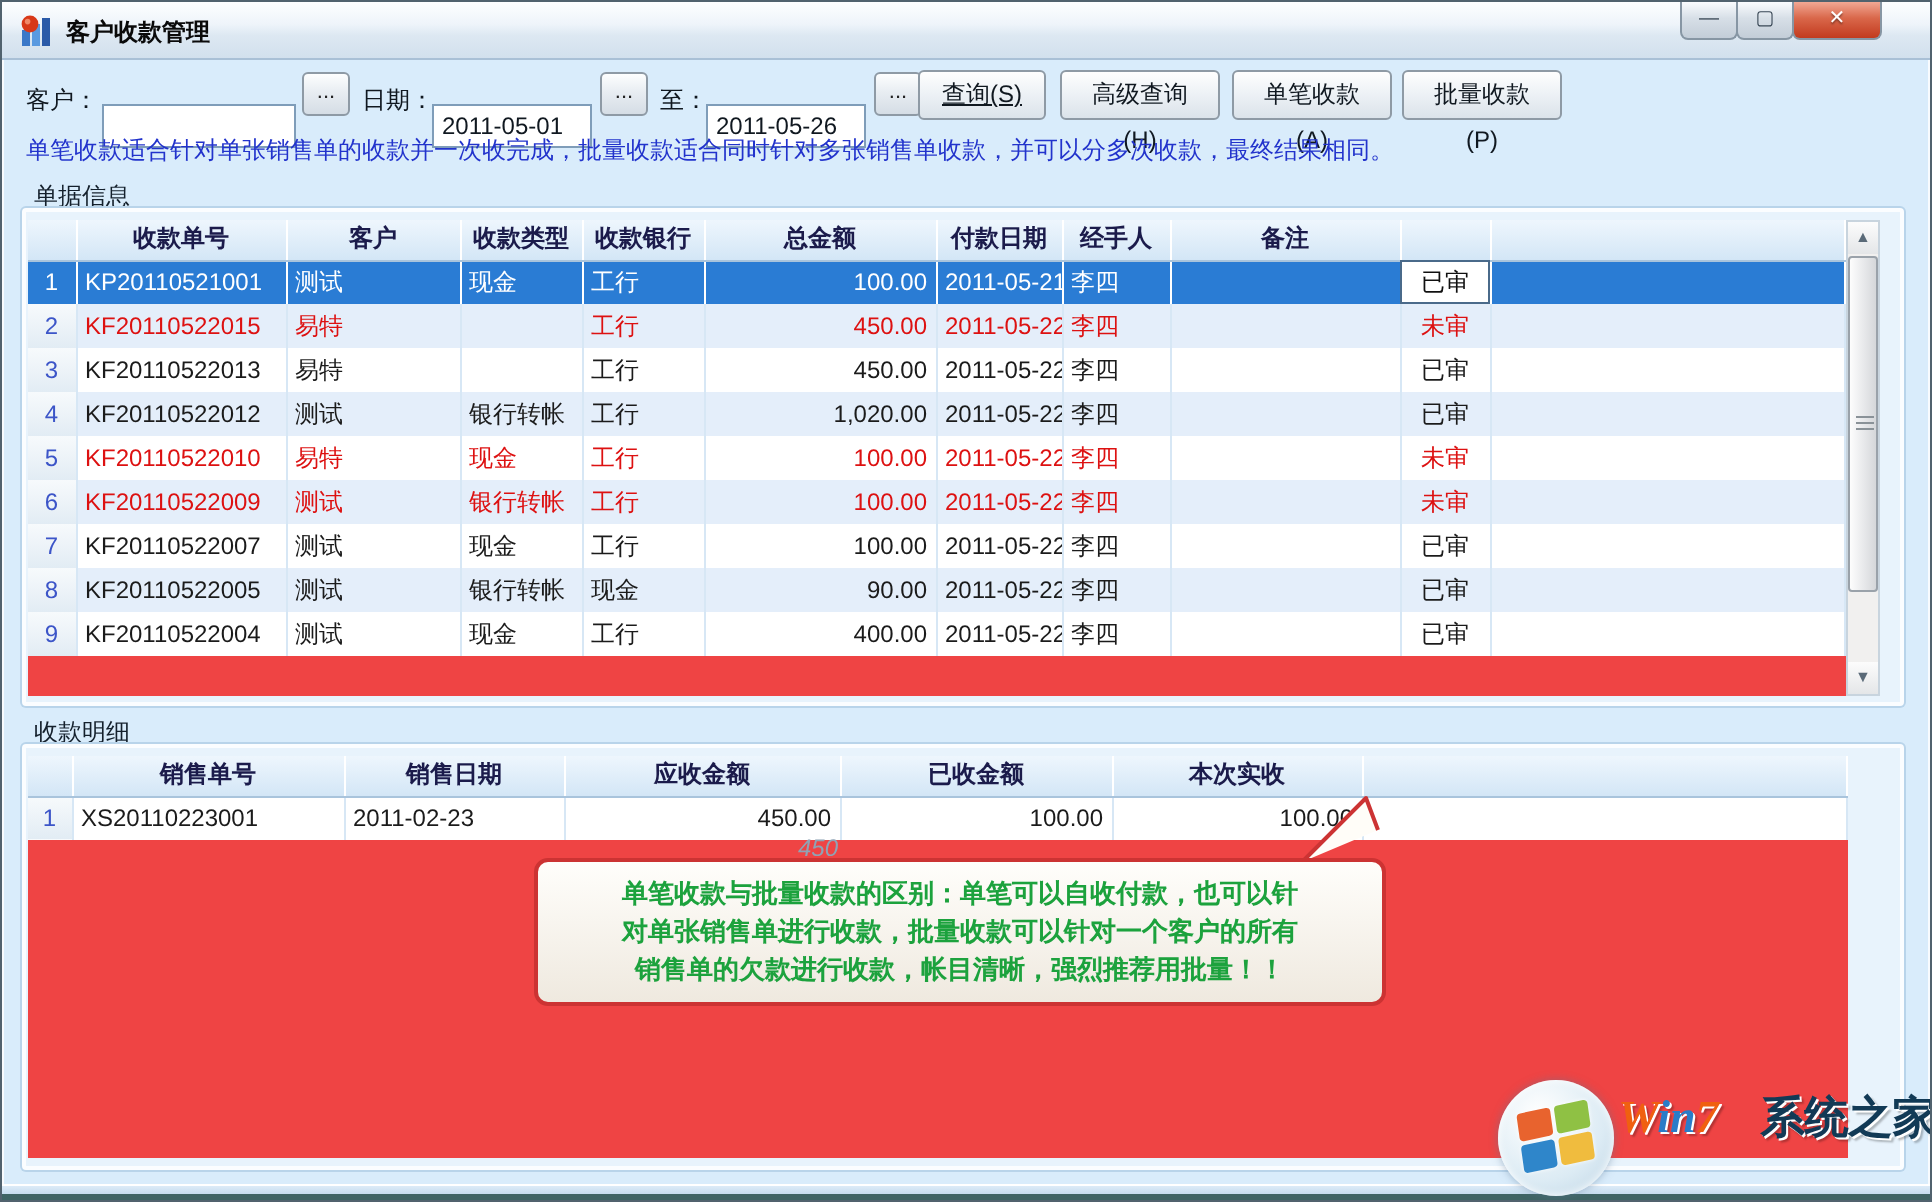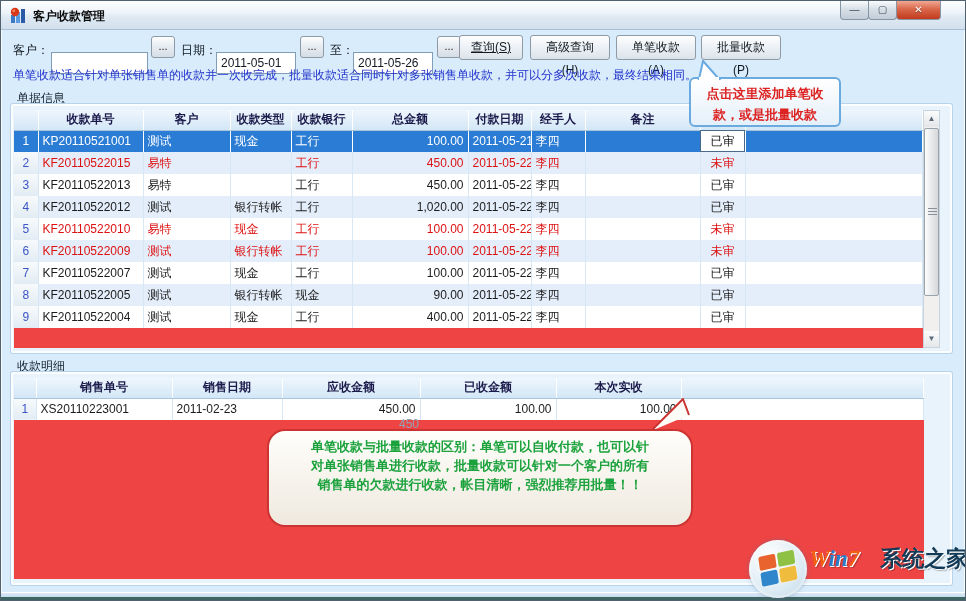--- a/index.html
+++ b/index.html
@@ -82,22 +82,22 @@
     border-radius:2px; background:linear-gradient(90deg,#fdfdfd,#e9eaec 50%,#d5d7da); }
   .sb-grip{ position:absolute; left:3px; top:50%; margin-top:-4px; width:9px; height:8px;
     background:repeating-linear-gradient(180deg,#8a9298 0 1px,transparent 1px 3px); }
 
   
   .callout-top{ position:absolute; left:688px; top:76px; width:152px; height:50px; z-index:20;
     border:2px solid #6aaade; border-radius:6px;
     background:linear-gradient(180deg,#ffffff,#e4f0fa);
     color:#dd2222; font-weight:bold; font-size:13px; line-height:21px; text-align:center; padding-top:4px; }
   .callout-top .tail{ position:absolute; left:6px; top:-19px; width:26px; height:20px; }
-  .callout-bottom{ position:absolute; left:266px; top:428px; width:426px; height:98px; z-index:30;
-    border:2px solid #cc3333; border-radius:18px;
+  .callout-bottom{ position:absolute; left:266px; top:428px; width:426px; height:74px; z-index:30;
+    border:2px solid #cc3333; border-radius:7px;
     background:linear-gradient(180deg,#fffefb,#efe9df);
     color:#1ca23d; font-weight:bold; font-size:13px; line-height:19px; text-align:center; padding:6px 8px; }
   .callout-arrow{ position:absolute; left:648px; top:394px; z-index:29; }
 
   
   .watermark{ position:absolute; right:0; bottom:0; width:222px; height:62px; z-index:40; }
   .wm-circle{ position:absolute; left:6px; top:2px; width:58px; height:58px; border-radius:50%;
     background:radial-gradient(circle at 35% 30%,#ffffff,#dcebf4 60%,#bcd4e4);
     box-shadow:0 0 4px rgba(90,120,150,.5), inset 0 0 4px #fff; }
   .wm-flag{ position:absolute; left:11px; top:13px; width:38px; height:32px; transform:rotate(-8deg) skewY(-4deg); }
@@ -351,31 +351,23 @@
             <td class="">2011-02-23</td>
             <td class="c-right">450.00</td>
             <td class="c-right">100.00</td>
             <td class="c-right">100.00</td>
             <td class=""></td>
           </tr>
         </tbody>
     </table>
   </div>
 
-  <span class="partial-num" style="left:358px;">450</span>
+  <span class="partial-num" style="left:358px;font-style:italic;">450</span>
   <span class="partial-num" style="left:494px;margin-top:36px;">100</span>
 
-  <div class="callout-top">
-    <svg class="tail" viewBox="0 0 26 20">
-      <polygon points="6,1 22,19 2,19" fill="#ffffff" stroke="#6aaade" stroke-width="2"></polygon>
-      <rect x="2" y="17" width="20" height="3" fill="#ffffff"></rect>
-    </svg>
-    <div>点击这里添加单笔收</div>
-    <div>款，或是批量收款</div>
-  </div>
 
   <svg class="callout-arrow" width="46" height="38" viewBox="0 0 46 38">
     <path d="M2,36 L34,4 L40,20" fill="#fffdf8" stroke="#cc3333" stroke-width="2" stroke-linejoin="round"></path>
   </svg>
   <div class="callout-bottom">
     <div>单笔收款与批量收款的区别：单笔可以自收付款，也可以针</div>
     <div>对单张销售单进行收款，批量收款可以针对一个客户的所有</div>
     <div>销售单的欠款进行收款，帐目清晰，强烈推荐用批量！！</div>
   </div>
 

